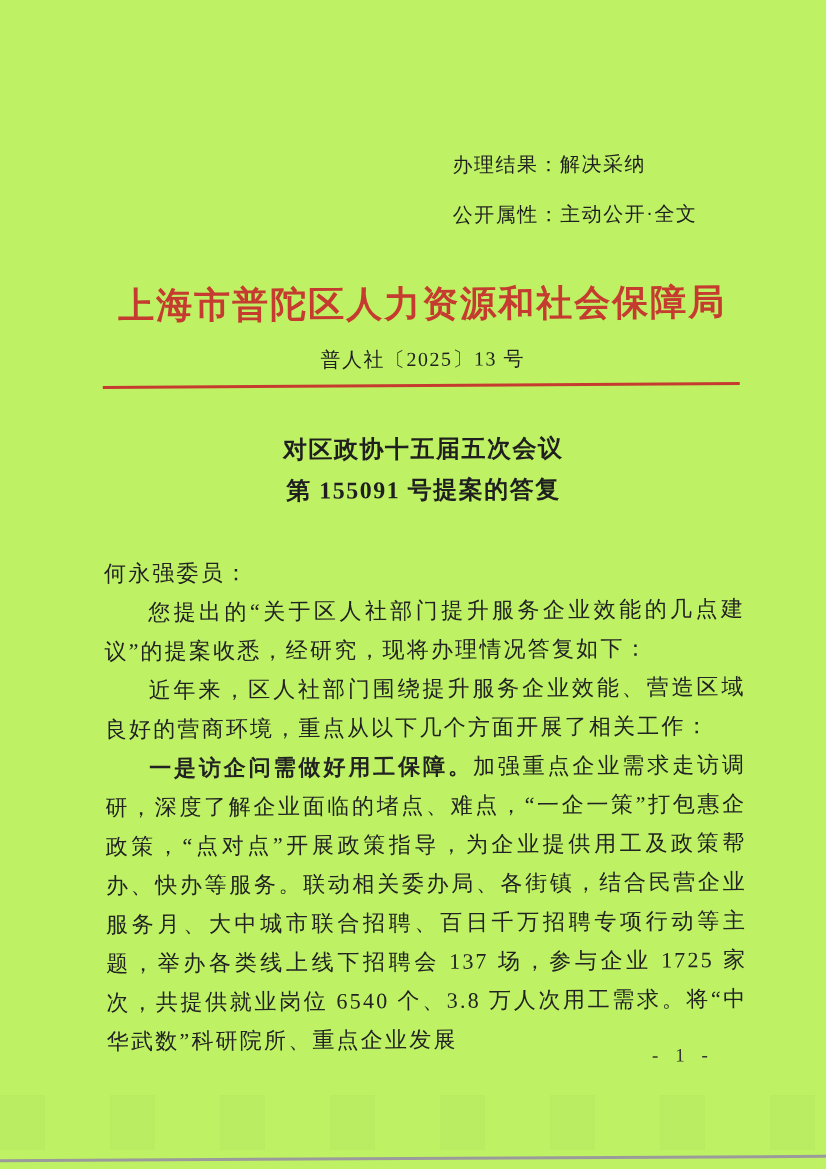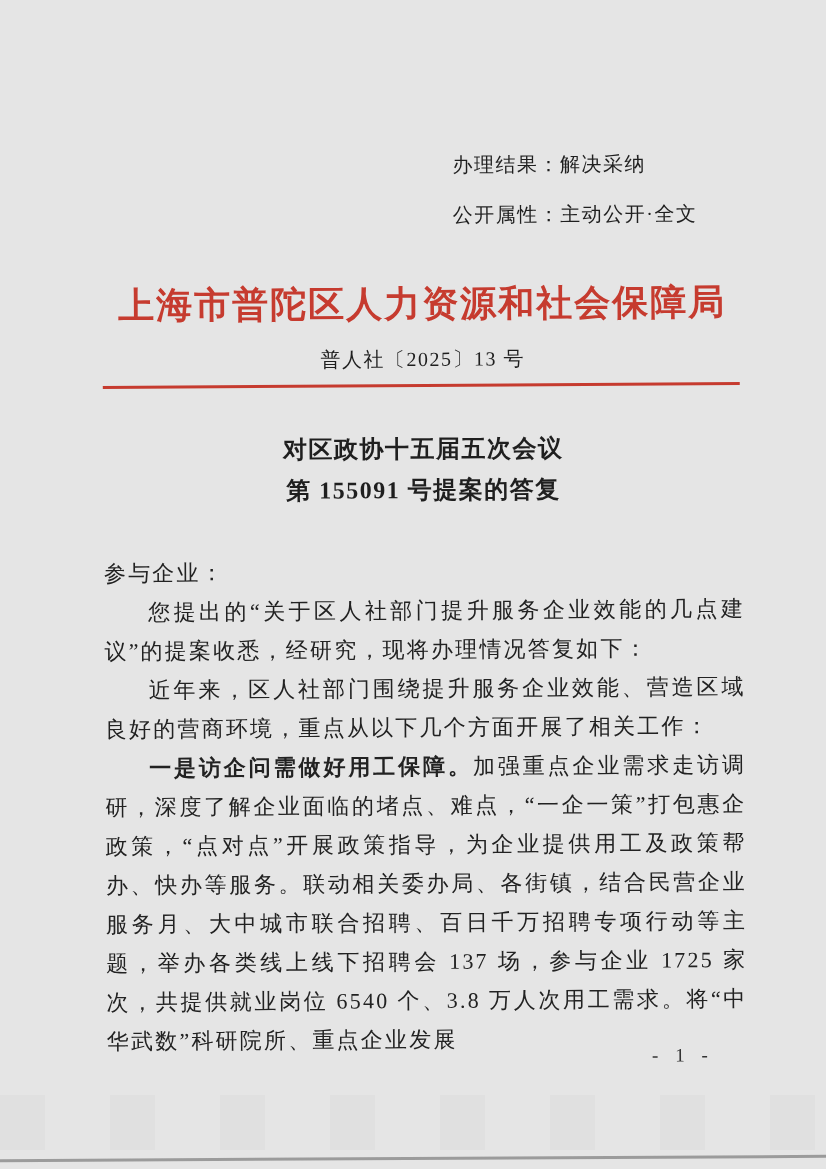--- a/index.html
+++ b/index.html
@@ -1,21 +1,21 @@
 <!DOCTYPE html>
 <html><head>
 <meta charset="utf-8">
 <style>
   * { box-sizing: border-box; }
   html, body { margin: 0; padding: 0; background: #ffffff; }
   .sheet {
     position: relative;
     width: 826px;
     height: 1169px;
-    background: #e5e5e5;
+    background: #bef264;
     overflow: hidden;
     font-family: "Liberation Serif", "DejaVu Serif", serif;
     color: #1f1f1f;
   }
   .tilt {
     position: absolute;
     inset: 0;
     transform: rotate(-0.35deg);
     transform-origin: 50% 50%;
   }
@@ -132,21 +132,21 @@
     <div class="doc-number">普人社〔2025〕13 号</div>
 
     <div class="red-rule"></div>
 
     <h2 class="doc-title">
       <div>对区政协十五届五次会议</div>
       <div>第 155091 号提案的答复</div>
     </h2>
 
     <div class="body-text">
-      <p class="para"><span>参与企业：</span></p>
+      <p class="para"><span>何永强委员：</span></p>
       <p class="para indent"><span>您提出的“关于区人社部门提升服务企业效能的几点建议”的提案收悉，经研究，现将办理情况答复如下：</span></p>
       <p class="para indent"><span>近年来，区人社部门围绕提升服务企业效能、营造区域良好的营商环境，重点从以下几个方面开展了相关工作：</span></p>
       <p class="para indent"><span class="bold">一是访企问需做好用工保障。</span><span>加强重点企业需求走访调研，深度了解企业面临的堵点、难点，“一企一策”打包惠企政策，“点对点”开展政策指导，为企业提供用工及政策帮办、快办等服务。联动相关委办局、各街镇，结合民营企业服务月、大中城市联合招聘、百日千万招聘专项行动等主题，举办各类线上线下招聘会 137 场，参与企业 1725 家次，共提供就业岗位 6540 个、3.8 万人次用工需求。将“中华武数”科研院所、重点企业发展</span></p>
     </div>
 
     <div class="page-number">- 1 -</div>
   </div>
 
   <div class="scan-smudge"></div>
   <div class="scan-line"></div>

